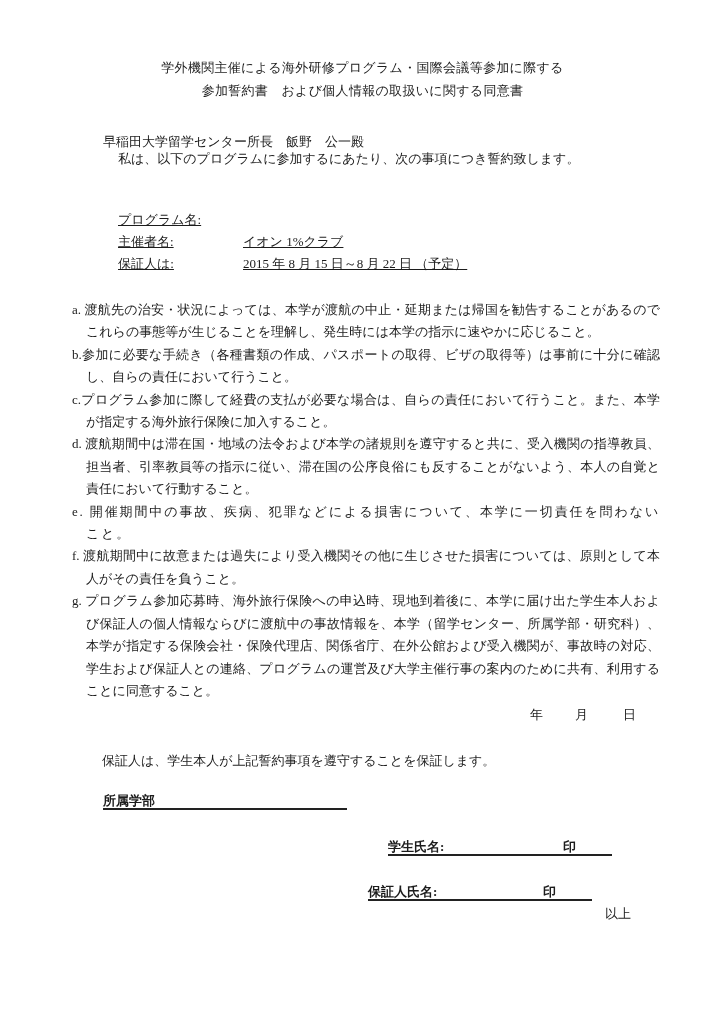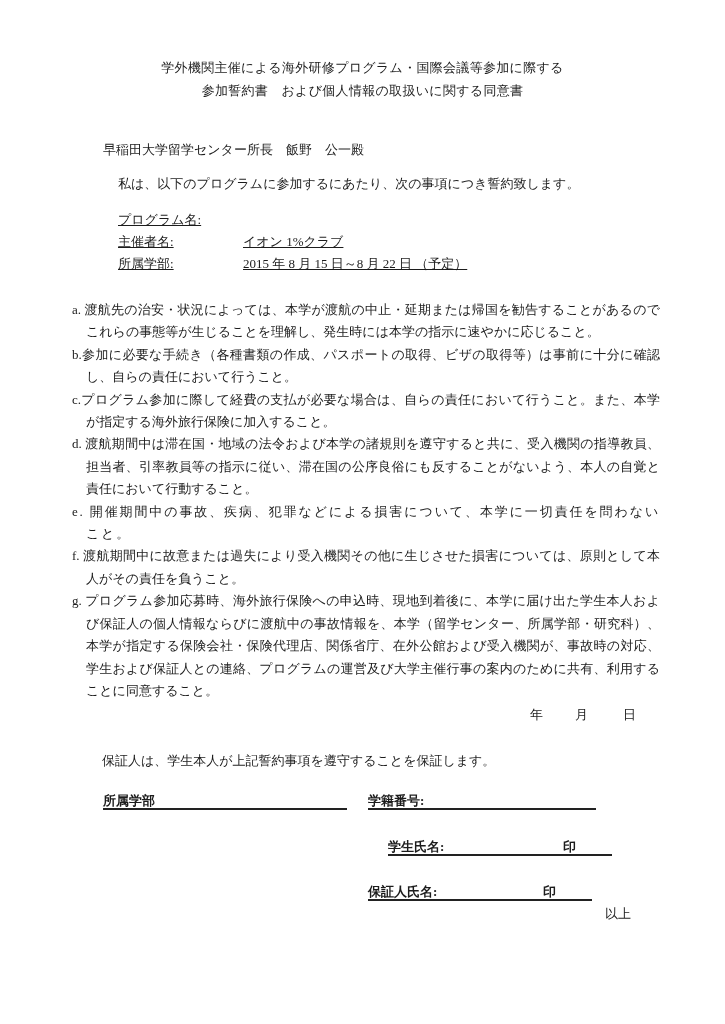--- a/index.html
+++ b/index.html
@@ -11,24 +11,24 @@
     color:#1c1c1c;
     font-size:13px;
     overflow:hidden;
   }
   .title-block{
     position:absolute;top:56px;left:0;right:0;
     text-align:center;line-height:23px;
     letter-spacing:0.3px;
   }
   .addressee{
-    position:absolute;top:142px;left:103px;line-height:16px;text-align:right;
+    position:absolute;top:134px;left:103px;line-height:16px;text-align:right;
   }
   .intro{
-    position:absolute;top:176px;left:118px;line-height:16px;
+    position:absolute;top:151px;left:118px;line-height:16px;
   }
   .program{
     position:absolute;top:209px;left:118px;line-height:22px;
   }
   .program-row{display:flex;text-decoration:underline;}
   .program-row .p-label{width:125px;}
   .pledge{
     position:absolute;top:299px;left:72px;width:588px;
     line-height:22.4px;
   }
@@ -73,21 +73,21 @@
 
   <div class="program">
       <div class="program-row">
         <span class="p-label">プログラム名:</span>
       </div>
       <div class="program-row">
         <span class="p-label">主催者名:</span>
         <span>イオン 1%クラブ</span>
       </div>
       <div class="program-row">
-        <span class="p-label">所属学部:</span>
+        <span class="p-label">保証人は:</span>
         <span>2015 年 8 月 15 日～8 月 22 日 （予定）</span>
       </div>
     </div>
 
   <div class="pledge">
       <div class="pledge-item"><span>a. </span><span>渡航先の治安・状況によっては、本学が渡航の中止・延期または帰国を勧告することがあるのでこれらの事態等が生じることを理解し、発生時には本学の指示に速やかに応じること。</span></div>
       <div class="pledge-item"><span>b.</span><span>参加に必要な手続き（各種書類の作成、パスポートの取得、ビザの取得等）は事前に十分に確認し、自らの責任において行うこと。</span></div>
       <div class="pledge-item"><span>c.</span><span>プログラム参加に際して経費の支払が必要な場合は、自らの責任において行うこと。また、本学が指定する海外旅行保険に加入すること。</span></div>
       <div class="pledge-item"><span>d. </span><span>渡航期間中は滞在国・地域の法令および本学の諸規則を遵守すると共に、受入機関の指導教員、担当者、引率教員等の指示に従い、滞在国の公序良俗にも反することがないよう、本人の自覚と責任において行動すること。</span></div>
       <div class="pledge-item"><span>e. </span><span>開催期間中の事故、疾病、犯罪などによる損害について、本学に一切責任を問わないこと。</span></div>
@@ -100,23 +100,20 @@
     <span class="d-month">月</span>
     <span class="d-day">日</span>
   </div>
 
   <div class="guarantor-statement">保証人は、学生本人が上記誓約事項を遵守することを保証します。</div>
 
   <div class="sig-line sig-faculty">
     <span>所属学部</span>
   </div>
 
-  <div class="sig-line sig-id">
-    <span>学籍番号:</span>
-  </div>
 
   <div class="sig-line sig-student">
     <span>学生氏名:</span>
     <span class="seal">印</span>
   </div>
 
   <div class="sig-line sig-guarantor">
     <span>保証人氏名:</span>
     <span class="seal">印</span>
   </div>

